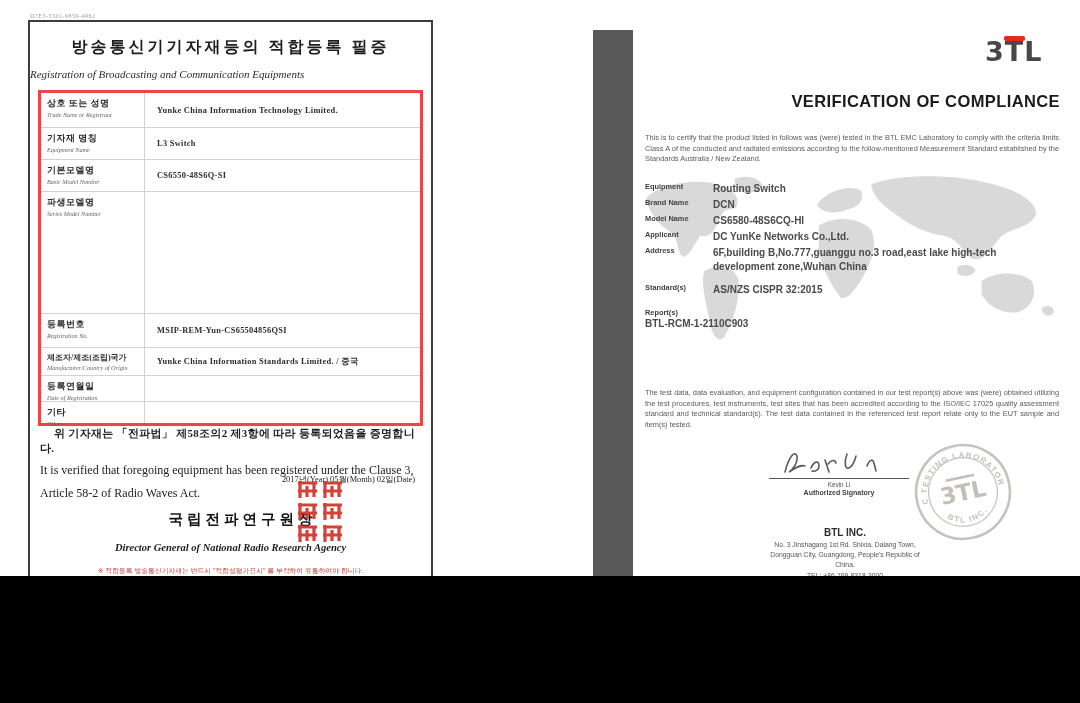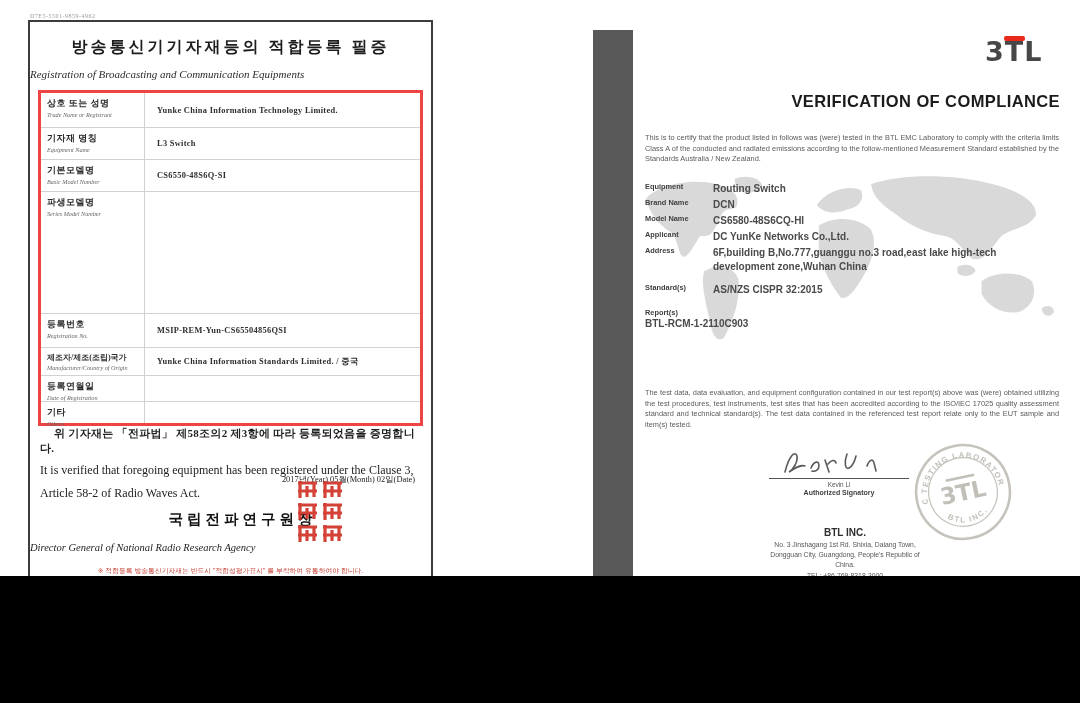--- a/index.html
+++ b/index.html
@@ -31,22 +31,22 @@
   .h26{height:26px} .h22{height:22px}
   .statement { position:absolute; top:404px; left:10px; right:10px; }
   .statement .ko { font-size:11px; font-weight:bold; text-indent:14px; color:#1f1f1f;
                    letter-spacing:.3px; margin-bottom:3px; }
   .statement .en { font-size:12px; color:#222; line-height:1.9; }
   .date-line { position:absolute; top:452px; right:16px; font-size:8.4px; color:#222; }
   .issuer-ko { position:absolute; top:488px; left:0; right:0; text-align:center;
                transform:translateX(12px); font-size:14.5px; font-weight:bold;
                letter-spacing:4px; color:#111; }
   .stamp { position:absolute; left:264px; top:456px; width:52px; height:68px; }
-  .issuer-en { position:absolute; top:520px; left:0; right:0; text-align:left;
-               font-style:italic; font-weight:normal; font-size:10.5px; color:#1c1c1c; }
+  .issuer-en { position:absolute; top:520px; left:0; right:0; text-align:center;
+               font-style:italic; font-weight:bold; font-size:10.5px; color:#1c1c1c; }
   .footnote { position:absolute; top:544px; left:0; right:0; text-align:center;
               font-size:6.8px; color:#c43b2e; line-height:1.55;
               font-family:"Liberation Sans","DejaVu Sans",sans-serif; }
   .white-box { position:absolute; left:13px; top:607px; width:50px; height:37px;
                background:#fff; border:1px solid #b3b3b3; }
   .noise-strip { position:absolute; left:70px; top:610px; width:362px; height:28px;
     background-color:#b9b9b9;
     background-image:
       repeating-linear-gradient(90deg, rgba(55,55,55,.55) 0 1px, rgba(205,205,205,.45) 1px 2px, rgba(95,95,95,.5) 2px 4px, rgba(228,228,228,.4) 4px 5px),
       repeating-linear-gradient(0deg, rgba(120,120,120,.55) 0 1px, rgba(215,215,215,.5) 1px 2px, rgba(150,150,150,.5) 2px 3px); }

